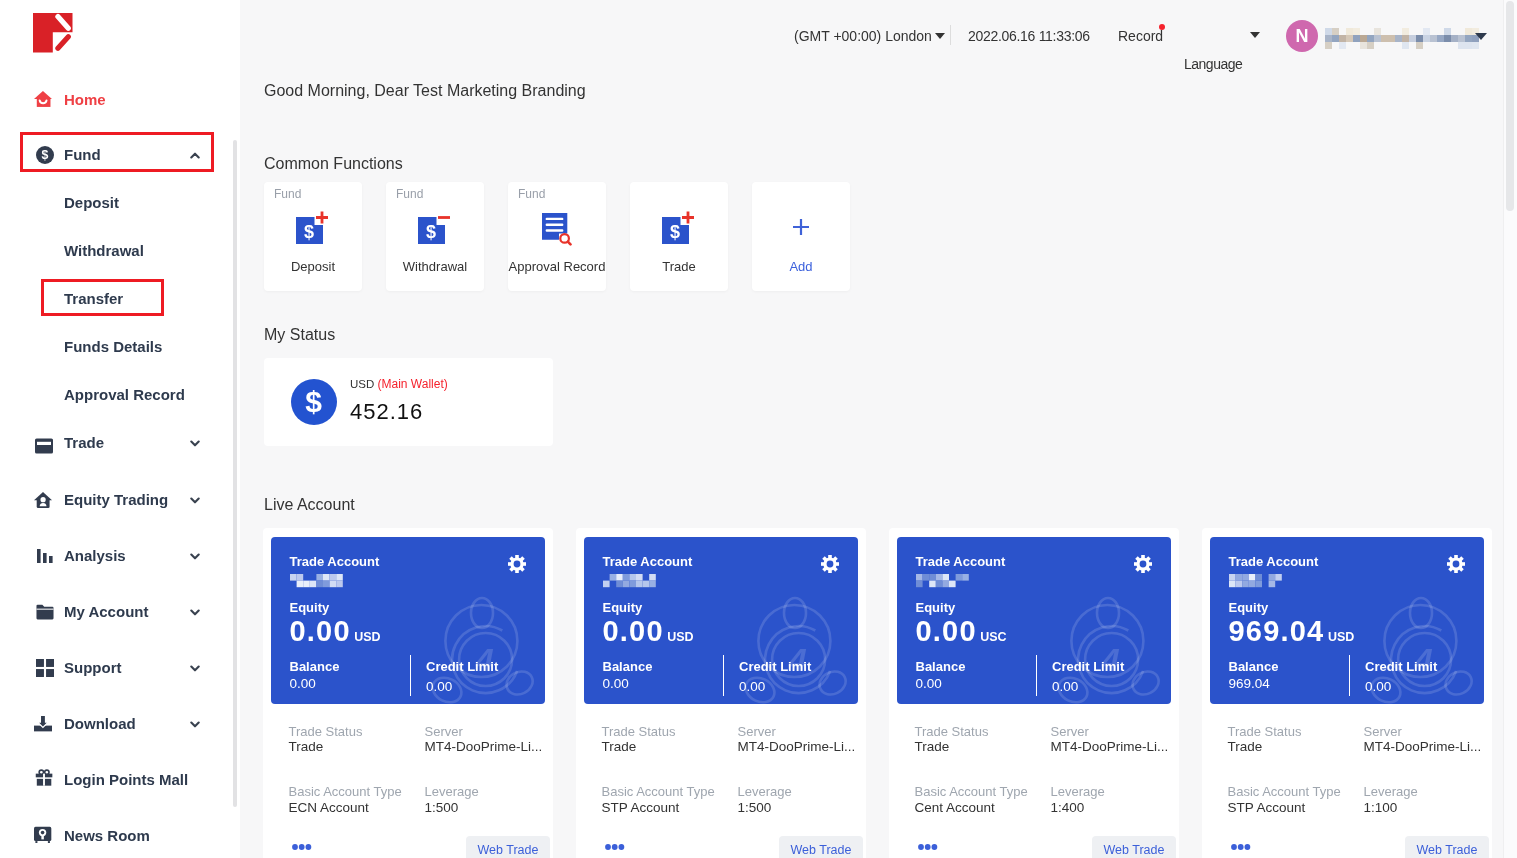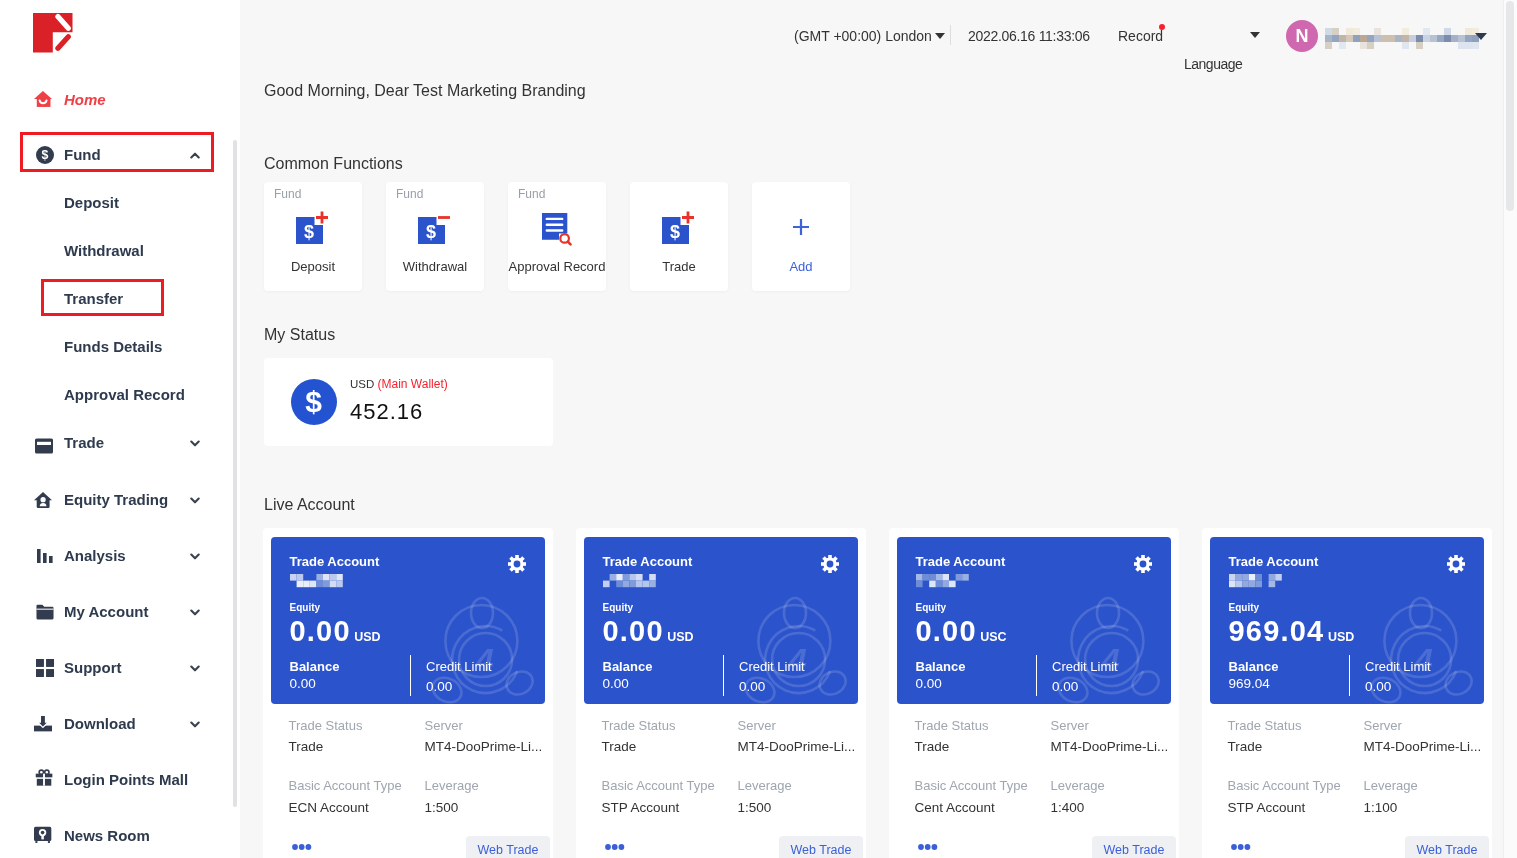--- a/index.html
+++ b/index.html
@@ -22,29 +22,29 @@
 .fcard { position:absolute; top:182px; width:98px; height:109px; background:#fff; border-radius:4px; box-shadow:0 1px 3px rgba(0,0,0,0.04); }
 .fcard .cat { position:absolute; left:10px; top:5px; font-size:12px; color:#999fa9; }
 .fcard .nm { position:absolute; left:0; right:0; top:77px; text-align:center; font-size:13px; color:#333; }
 .fcard svg { position:absolute; left:50%; transform:translateX(-50%); }
 
 #wallet { position:absolute; left:264px; top:358px; width:289px; height:88px; background:#fff; border-radius:4px; }
 
 .acard { position:absolute; top:528px; width:290px; height:340px; background:#fff; border-radius:4px; }
 .ahead { position:absolute; left:8px; top:9px; width:274px; height:167px; background:#2b53cb; border-radius:4px; color:#fff; overflow:hidden; }
 .ahead .t1 { position:absolute; left:18.5px; top:18px; font-size:13px; font-weight:bold; line-height:13px; }
-.ahead .eq { position:absolute; left:18.5px; top:63.5px; font-size:10px; font-weight:bold; line-height:13px; }
+.ahead .eq { position:absolute; left:18.5px; top:63.5px; font-size:13px; font-weight:bold; line-height:13px; }
 .ahead .big { position:absolute; left:18.5px; top:79.5px; font-size:29px; font-weight:bold; line-height:29px; letter-spacing:1.2px; }
 .ahead .cur { font-size:12.5px; font-weight:bold; letter-spacing:0; }
 .ahead .bl { position:absolute; left:18.5px; top:122.5px; font-size:13px; font-weight:bold; line-height:13px; }
 .ahead .blv { position:absolute; left:18.5px; top:140px; font-size:13.5px; line-height:13.5px; }
-.ahead .cl { position:absolute; left:155px; top:122.5px; font-size:13px; font-weight:normal; line-height:13px; }
+.ahead .cl { position:absolute; left:155px; top:122.5px; font-size:13px; font-weight:bold; line-height:13px; }
 .ahead .clv { position:absolute; left:155px; top:143px; font-size:13.5px; line-height:13.5px; }
 .ahead .vline { position:absolute; left:138.5px; top:118px; width:1.5px; height:41px; background:#fff; }
-.al { position:absolute; font-size:13px; color:#9fa6af; white-space:nowrap; line-height:13px; }
+.al { position:absolute; font-size:13px; color:#9fa6af; white-space:nowrap; line-height:13px;margin-top:6px; }
 .av { position:absolute; font-size:13.5px; color:#333; white-space:nowrap; line-height:13.5px; }
 .dots { position:absolute; left:29px; top:315px; }
 .wtbtn { position:absolute; left:203px; top:308px; width:84px; height:30px; background:#eef0f3; border-radius:4px; color:#3b5fd9; font-size:12.5px; text-align:center; line-height:29px; }
 
 #pgsb { position:absolute; right:0; top:0; width:14px; height:858px; background:#fbfbfc; border-left:1px solid #efeff0; }
 #pgsbt { position:absolute; right:3px; top:1px; width:8px; height:210px; background:#e6e7e9; border-radius:4px; }
 </style>
 </head>
 <body>
 <div id="main">
@@ -448,21 +448,21 @@
   </div>
 </div>
 
 <div id="sidebar">
   <svg class="abs" style="left:33px; top:13px;" width="40" height="40" viewBox="0 0 40 40">
     <path d="M0 0 H39.5 V19.2 H19.8 V39.5 H0 Z" fill="#d92127"></path>
     <line x1="24.9" y1="3.6" x2="35.3" y2="15.2" stroke="#fff" stroke-width="5.2" stroke-linecap="round"></line>
     <line x1="35.3" y1="23.8" x2="24.9" y2="35.3" stroke="#d92127" stroke-width="5.2" stroke-linecap="round"></line>
   </svg>
   <div id="sbthumb"></div>
-  <div class="mi red" style="top:90.5px;font-style:italic;">Home</div>
+  <div class="mi red" style="top:90.5px;">Home</div>
   <svg class="mico" style="top:89.8px; left:34px;" width="20" height="18" viewBox="0 0 20 18">
       <path d="M9.9 0 L19.9 8.9 H0 Z" fill="#ef4045"></path>
       <rect x="3.1" y="8.3" width="15.2" height="9.5" fill="#ef4045"></rect>
       <path d="M6.3 10.6 a3.85 3.85 0 0 0 7.6 0" fill="none" stroke="#fff" stroke-width="2.2" stroke-linecap="round"></path>
     </svg>
   <div class="mi" style="top:145.5px;">Fund</div>
   <svg class="mico" style="top:146.0px;" width="19" height="19" viewBox="0 0 19 19">
       <circle cx="9.5" cy="9.5" r="9.5" fill="#323c4e"></circle>
       <text x="9.5" y="14.2" text-anchor="middle" font-size="13" font-weight="bold" fill="#fff" font-family="Liberation Sans">$</text>
     </svg>

